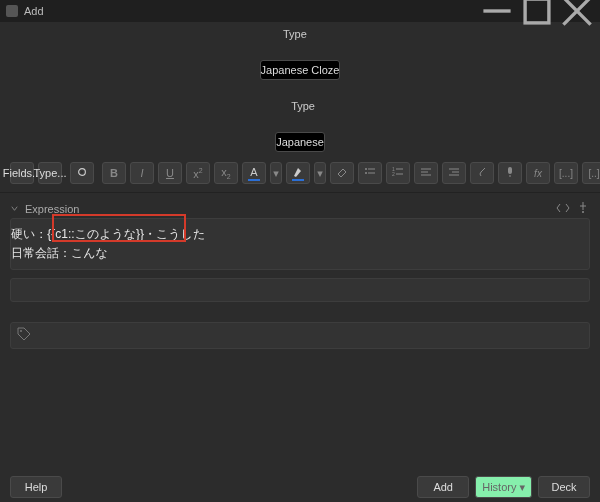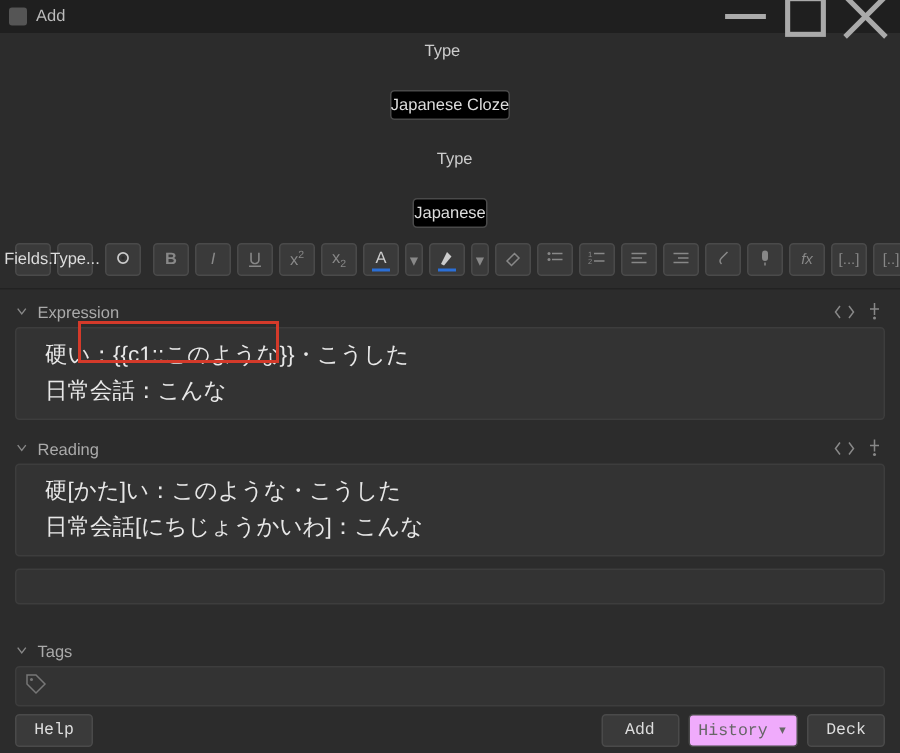--- a/index.html
+++ b/index.html
@@ -90,23 +90,23 @@
     font-size: 11px;
   }
   .field-head .chev svg { width: 9px; height: 9px; }
   .field-head .spacer { flex: 1; }
   .field-head .hicon { width: 14px; height: 14px; display:flex; align-items:center; justify-content:center; color:#888; }
   .field-body {
     background: #333333;
     border: 1px solid #3d3d3d;
     border-radius: 3px;
     margin-top: 3px;
-    padding: 6px 19px;
+    padding: 6px 0;
     color: #e8e8e8;
-    font-size: 15px;
+    font-size: 12px;
     line-height: 1.6;
     min-height: 26px;
     white-space: pre-wrap;
   }
   .field-body.small { min-height: 24px; }
   .highlight {
     position: absolute;
     border: 2px solid #d43a2a;
     pointer-events: none;
   }
@@ -126,24 +126,23 @@
   .bottom {
     position: absolute;
     bottom: 0; left: 0; right: 0;
     height: 30px;
     background: #2c2c2c;
     display: flex;
     align-items: center;
     justify-content: flex-end;
     gap: 6px;
     padding: 0 10px;
-    font-family: Liberation Mono, monospace;
   }
   .bottom .btn { min-width: 52px; text-align:center; justify-content:center; }
-  .bottom .btn.disabled { color: #666; background:#f0abfc; }
+  .bottom .btn.disabled { color: #666; background:#86efac; }
 </style>
 </head>
 <body>
 
 <div class="titlebar">
   <div class="appicon"></div>
   <div class="title">Add</div>
   <div class="winbtn">
     <svg viewBox="0 0 10 10">
         <line x1="1" y1="5" x2="9" y2="5" stroke="#aaa" stroke-width="1"></line>
@@ -293,55 +292,27 @@
           </svg>
         </span>
     </div>
     <div class="rel">
       <div class="field-body">硬い：{{c1::このような}}・こうした
 日常会話：こんな</div>
       <div class="highlight" style="left:42px; top:-4px; width:134px; height:28px;"></div>
     </div>
   </div>
 
-  <div class="field">
-    <div class="field-head">
-      <span class="chev"><svg viewBox="0 0 10 10">
-            <path d="M2 3 L5 7 L8 3" fill="none" stroke="#888"></path>
-          </svg></span>
-      <span>Reading</span>
-      <span class="spacer"></span>
-      <span class="hicon">
-          <svg viewBox="0 0 14 14">
-            <path d="M4 3 L1 7 L4 11 M10 3 L13 7 L10 11" fill="none" stroke="#888"></path>
-          </svg>
-        </span>
-      <span class="hicon">
-          <svg viewBox="0 0 14 14">
-            <path d="M7 1 L7 9 M4 5 L10 5" stroke="#888"></path>
-            <circle cx="7" cy="11" r="1" fill="#888"></circle>
-          </svg>
-        </span>
-    </div>
-    <div class="field-body">硬[かた]い：このような・こうした
-日常会話[にちじょうかいわ]：こんな</div>
-  </div>
 
 
   <div class="field">
     <div class="field-body small"></div>
   </div>
 
   <div class="tags-wrap" style="padding:0">
-    <div class="field-head">
-      <span class="chev"><svg viewBox="0 0 10 10">
-            <path d="M2 3 L5 7 L8 3" fill="none" stroke="#888"></path>
-          </svg></span>
-      <span>Tags</span>
-    </div>
     <div class="tags-body">
       <span><svg width="14" height="14" viewBox="0 0 14 14">
             <path d="M1 1 L7 1 L13 7 L7 13 L1 7 Z" fill="none" stroke="#777"></path>
             <circle cx="4" cy="4" r="1" fill="#777"></circle>
           </svg></span>
     </div>
   </div>
 </div>
 
 <div class="bottom">

